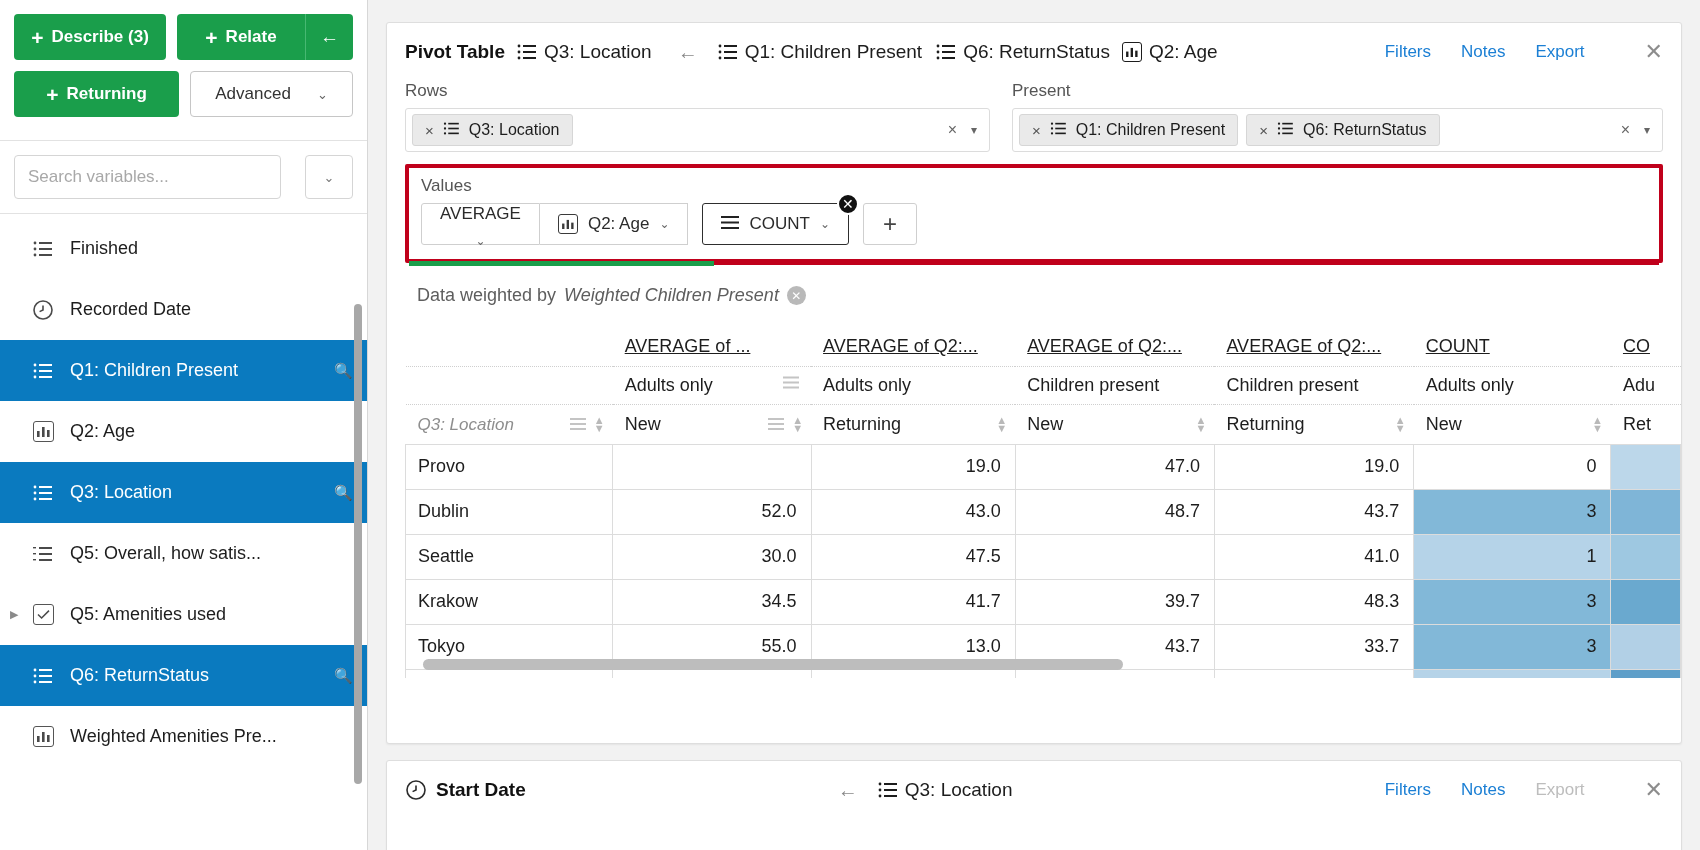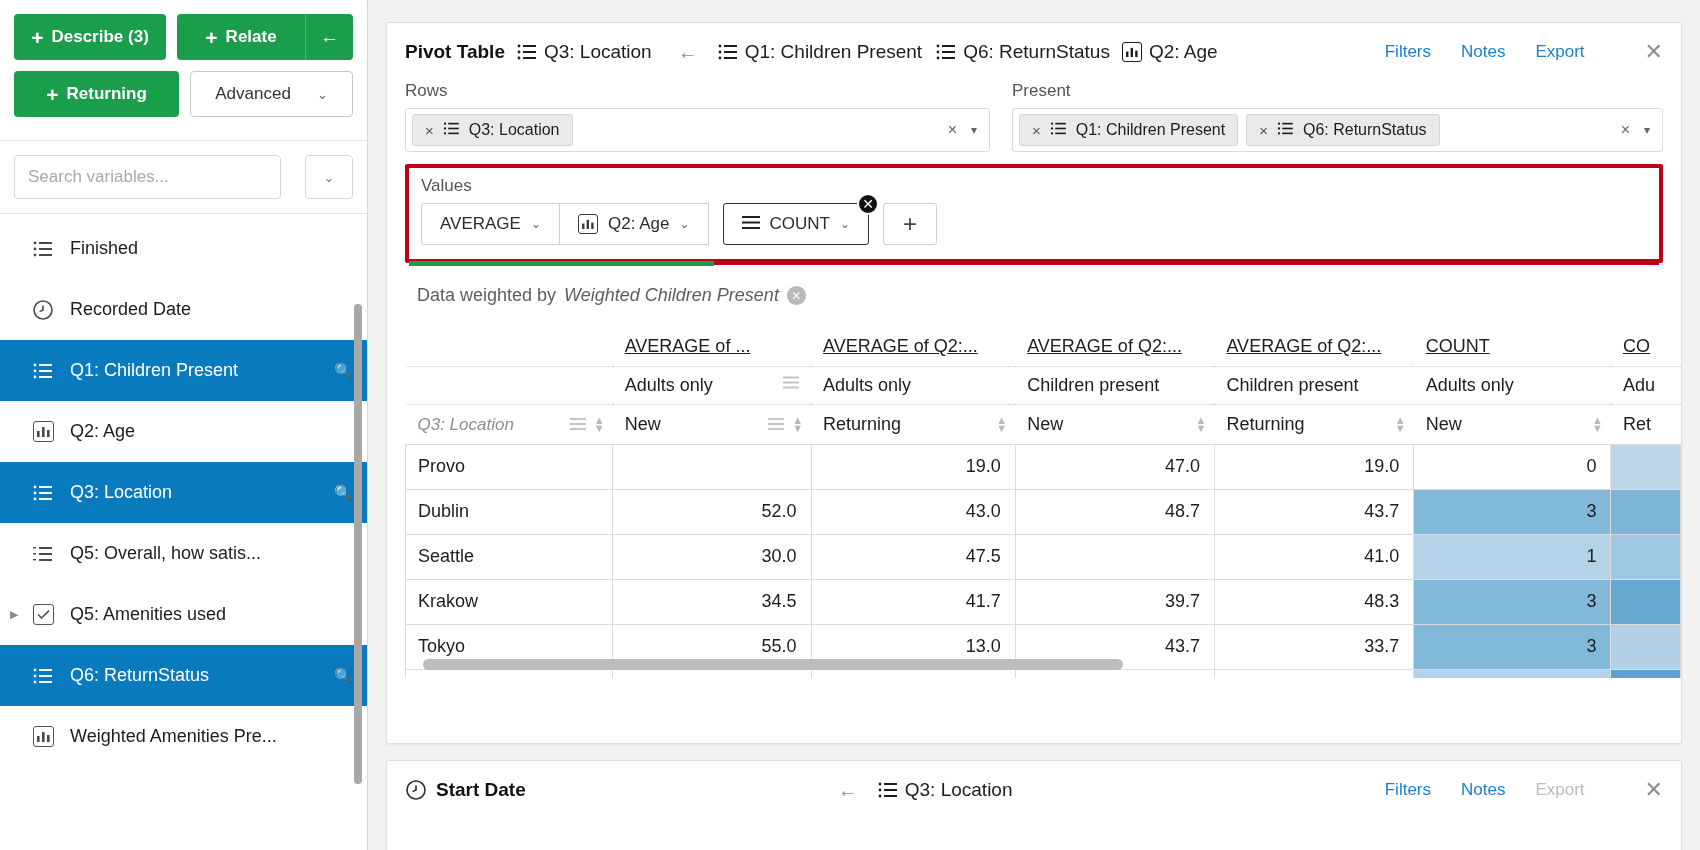--- a/index.html
+++ b/index.html
@@ -142,21 +142,21 @@
     padding: 8px 12px 14px 12px; position: relative; background:#fff;
   }
   .values-label { font-size: 17px; color: #555; margin-bottom: 7px; }
   .val-btns { display: flex; align-items: center; }
   .valbtn {
     height: 42px; border: 1px solid #cfcfcf; background: #fff;
     display: inline-flex; align-items: center; gap: 10px; padding: 0 18px;
     font-size: 17px; color: #2b2b2b; cursor: pointer; white-space: nowrap;
     font-family: "Liberation Sans", sans-serif;
   }
-  .valbtn.first { border-radius: 3px 0 0 3px; }
+  .valbtn.first { border-radius: 3px 0 0 3px; flex-direction: column; }
   .valbtn.mid { border-left: none; border-radius: 0; }
   .valbtn.count {
     margin-left: 14px; border: 1.8px solid #2e2e2e; border-radius: 3px;
     position: relative;
   }
   .valbtn .caret { color: #666; font-size: 12px; }
   .val-remove {
     position: absolute; top: -11px; right: -11px; width: 22px; height: 22px;
     border-radius: 50%; background: #111; color: #fff; font-size: 14px;
     display: flex; align-items: center; justify-content: center; cursor: pointer;

